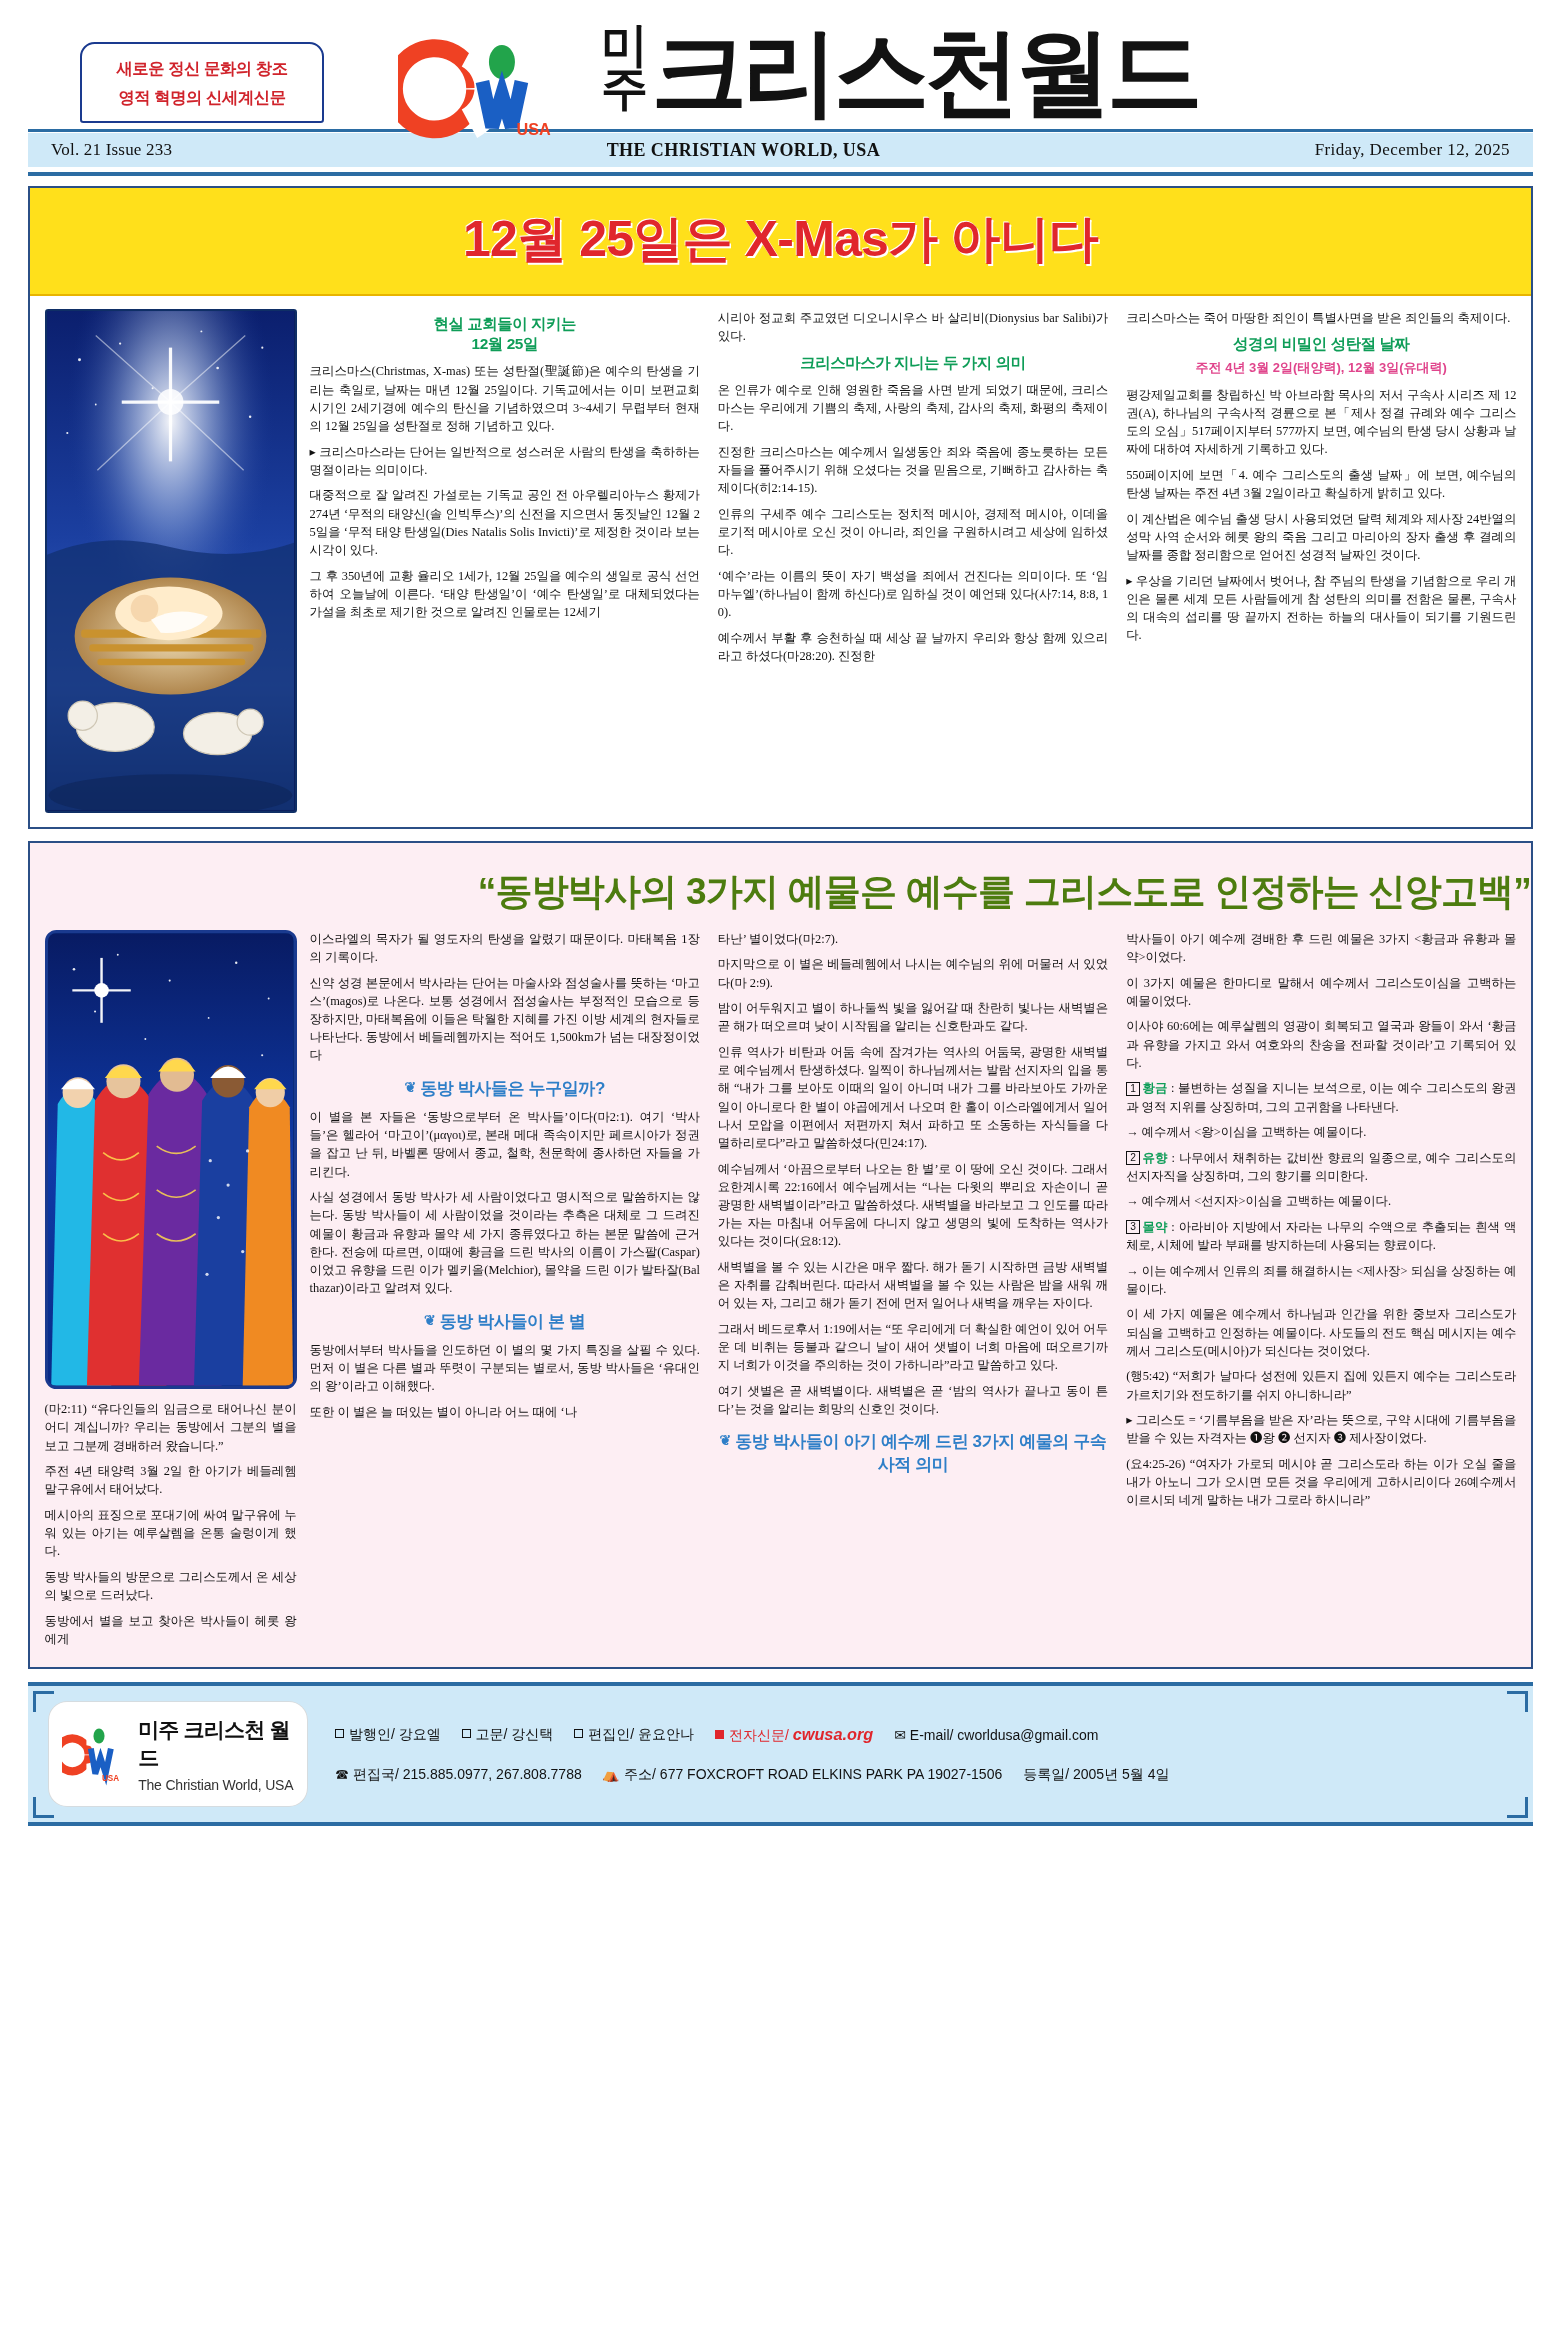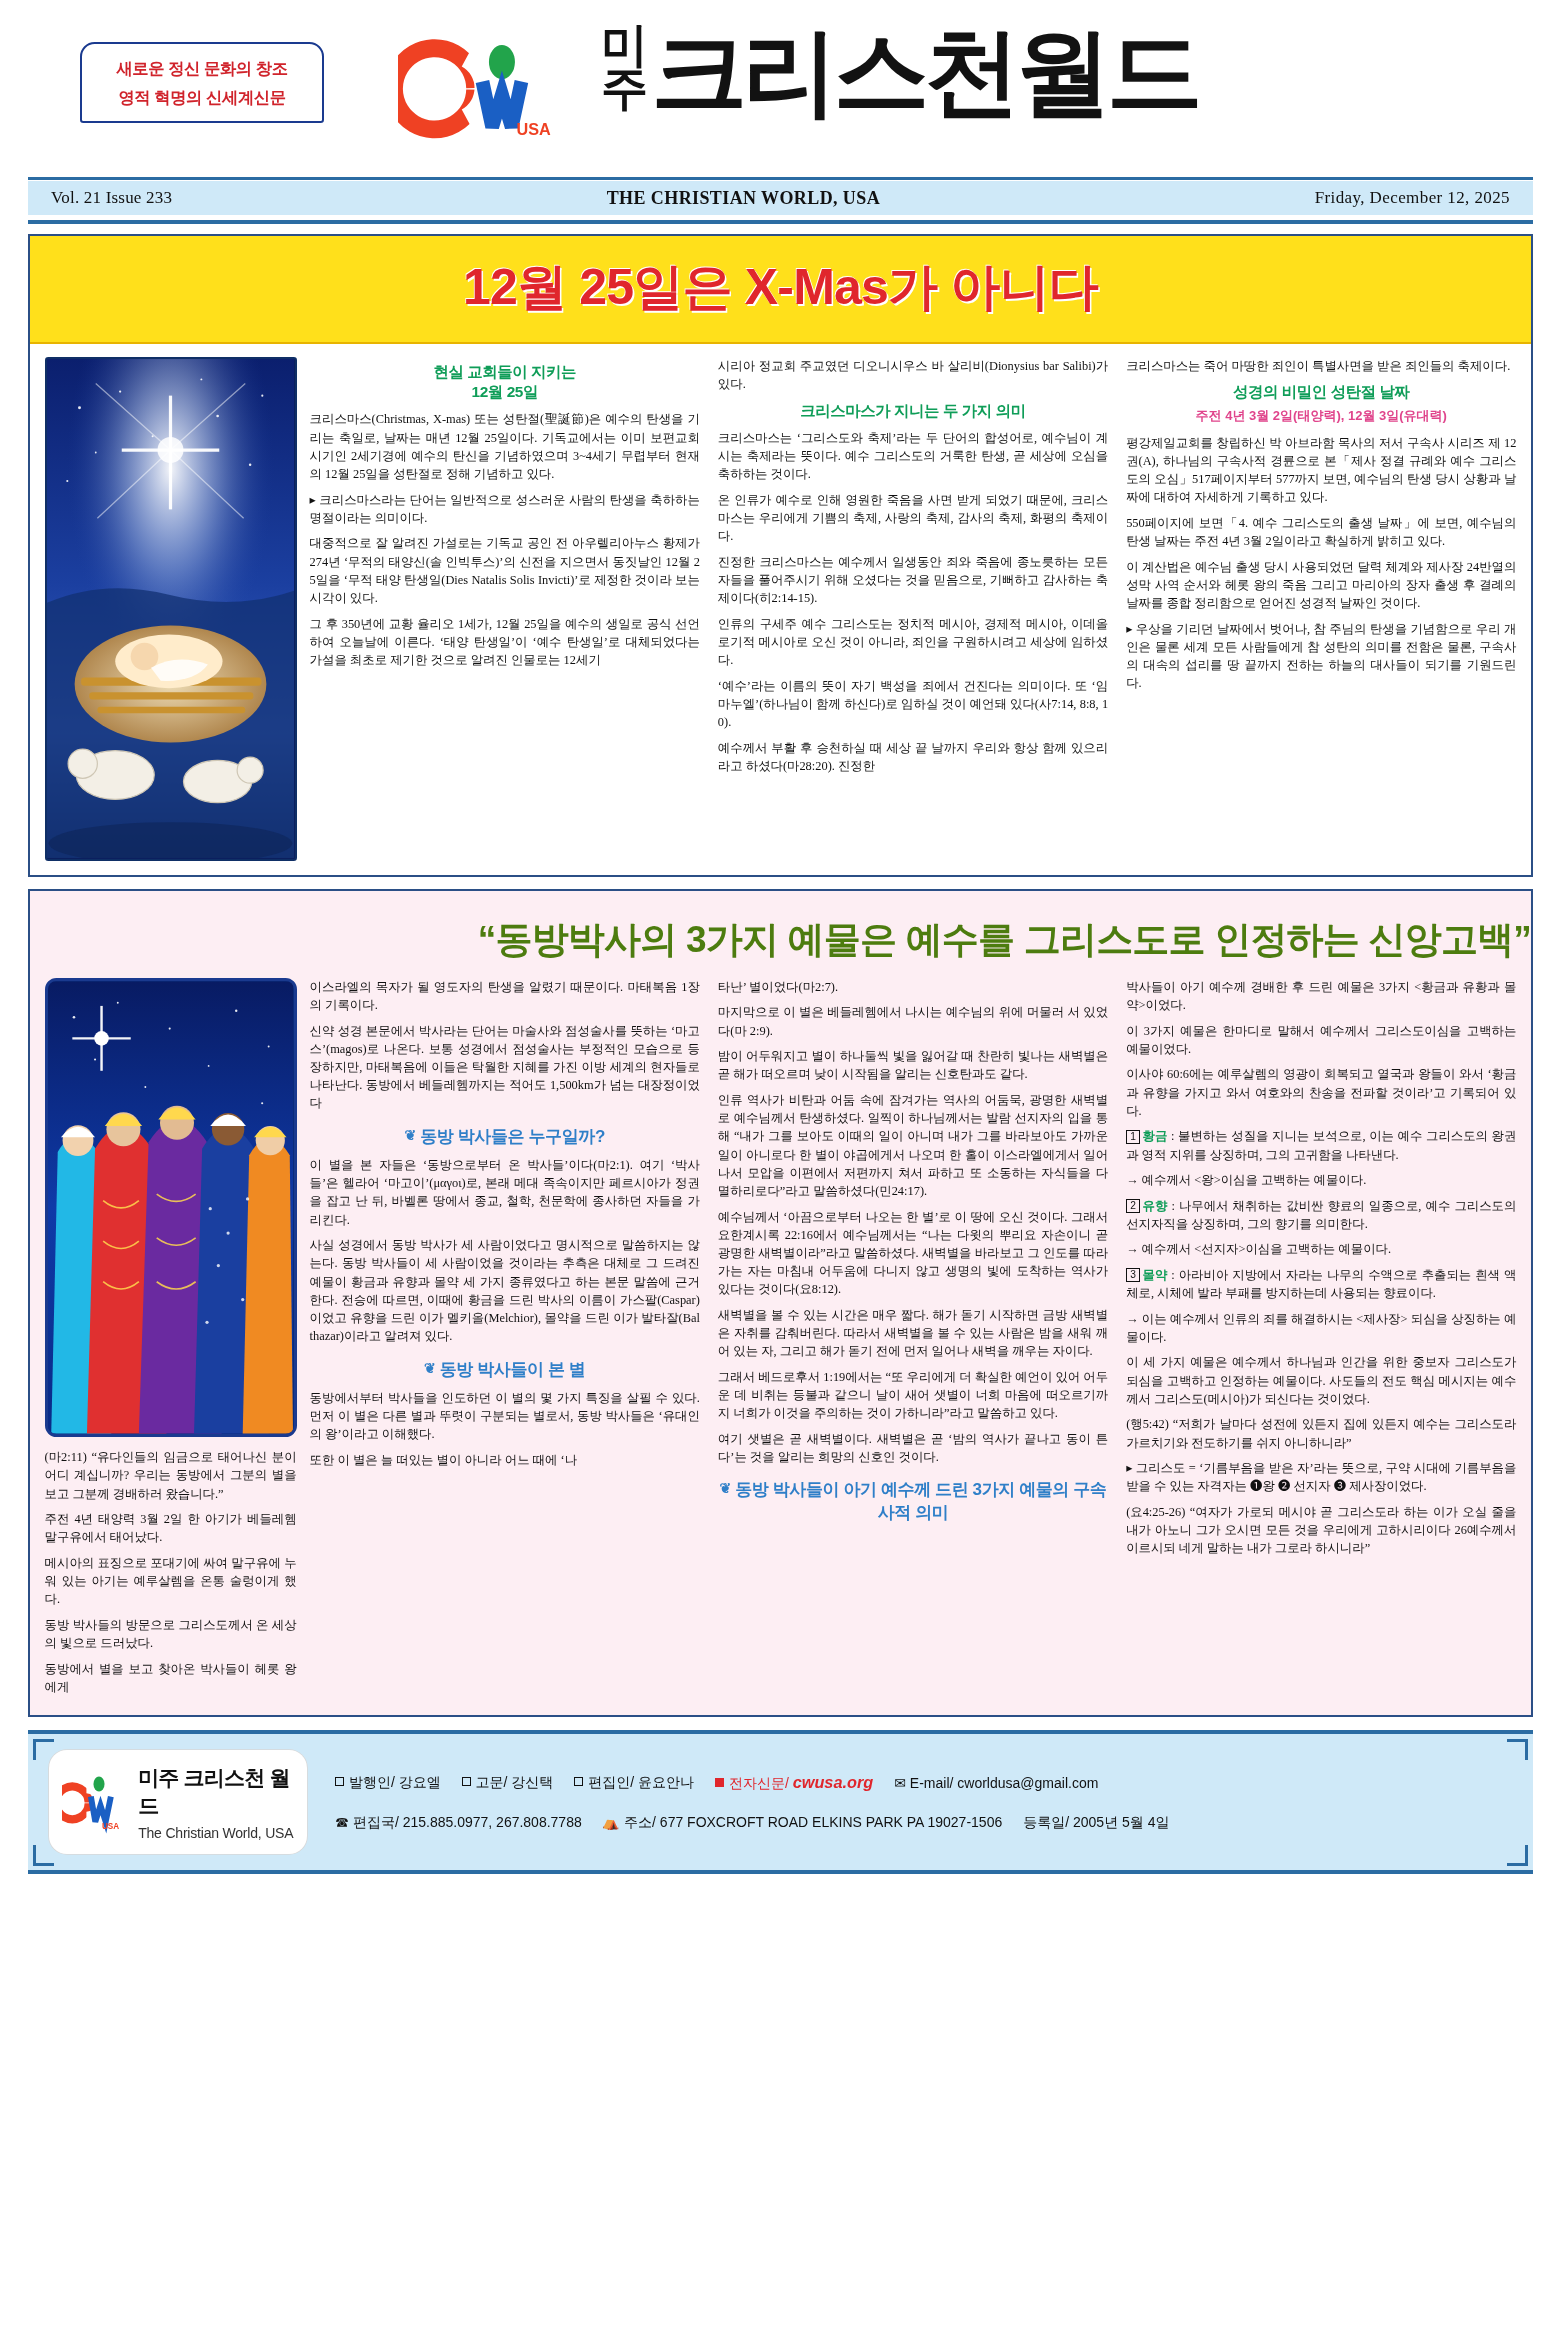--- a/index.html
+++ b/index.html
@@ -7,21 +7,21 @@
   body {
     width:1561px; height:2330px;
     background:#ffffff;
     font-family:"Liberation Serif", "DejaVu Serif", serif;
     color:#111;
     position:relative;
     overflow:hidden;
   }
 
   
-  .masthead { height:177px; display:flex; align-items:center; position:relative;padding-left:15px; }
+  .masthead { height:129px; display:flex; align-items:center; position:relative;padding-left:15px; }
   .tagline-box {
     position:absolute; left:80px; top:42px; width:244px; height:81px;
     border:2.4px solid #1a3a8f; color:#d0232b;
     display:flex; flex-direction:column; justify-content:center; align-items:center;
     font-family:"Liberation Sans", sans-serif; font-weight:bold; font-size:16.3px;
     line-height:1.75; letter-spacing:-0.4px;
     border-radius:14.6px 14.6px 3.3px 3.3px;
   }
   .logo-wrap { position:absolute; left:398px; top:31px; width:203px; height:114px; }
   .logo-wrap svg { display:block; }
@@ -272,21 +272,20 @@
         </h3>
         <p class="k">크리스마스(Christmas,  X-mas) 또는 성탄절(聖誕節)은 예수의 탄생을 기리는 축일로, 날짜는 매년 12월 25일이다. 기독교에서는 이미 보편교회 시기인 2세기경에 예수의 탄신을 기념하였으며 3~4세기 무렵부터 현재의 12월 25일을 성탄절로 정해 기념하고 있다.</p>
         <p class="k">▸ 크리스마스라는 단어는 일반적으로 성스러운 사람의 탄생을 축하하는 명절이라는 의미이다.</p>
         <p class="k">대중적으로 잘 알려진 가설로는 기독교 공인 전 아우렐리아누스 황제가 274년 ‘무적의 태양신(솔 인빅투스)’의 신전을 지으면서 동짓날인 12월 25일을 ‘무적 태양 탄생일(Dies Natalis Solis Invicti)’로 제정한 것이라 보는 시각이 있다.</p>
         <p class="k">그 후 350년에 교황 율리오 1세가, 12월 25일을 예수의 생일로 공식 선언하여 오늘날에 이른다. ‘태양 탄생일’이 ‘예수 탄생일’로 대체되었다는 가설을 최초로 제기한 것으로 알려진 인물로는 12세기</p>
       </div>
 
       <div class="col">
         <p class="k">시리아 정교회 주교였던 디오니시우스 바 살리비(Dionysius bar Salibi)가 있다.</p>
         <h3 class="sub-green">크리스마스가 지니는 두 가지 의미</h3>
-        <p class="k">크리스마스는 ‘그리스도와 축제’라는 두 단어의 합성어로, 예수님이 계시는 축제라는 뜻이다. 예수 그리스도의 거룩한 탄생, 곧 세상에 오심을 축하하는 것이다.</p>
         <p class="k">온 인류가 예수로 인해 영원한 죽음을 사면 받게 되었기 때문에, 크리스마스는 우리에게 기쁨의 축제, 사랑의 축제, 감사의 축제, 화평의 축제이다.</p>
         <p class="k">진정한 크리스마스는 예수께서 일생동안 죄와 죽음에 종노릇하는 모든 자들을 풀어주시기 위해 오셨다는 것을 믿음으로, 기뻐하고 감사하는 축제이다(히2:14-15).</p>
         <p class="k">인류의 구세주 예수 그리스도는 정치적 메시아, 경제적 메시아, 이데올로기적 메시아로 오신 것이 아니라, 죄인을 구원하시려고 세상에 임하셨다.</p>
         <p class="k">‘예수’라는 이름의 뜻이 자기 백성을 죄에서 건진다는 의미이다. 또 ‘임마누엘’(하나님이 함께 하신다)로 임하실 것이 예언돼 있다(사7:14, 8:8, 10).</p>
         <p class="k">예수께서 부활 후 승천하실 때 세상 끝 날까지 우리와 항상 함께 있으리라고 하셨다(마28:20). 진정한</p>
       </div>
 
       <div class="col">
         <p class="k">크리스마스는 죽어 마땅한 죄인이 특별사면을 받은 죄인들의 축제이다.</p>
         <h3 class="sub-green">성경의 비밀인 성탄절 날짜</h3>

